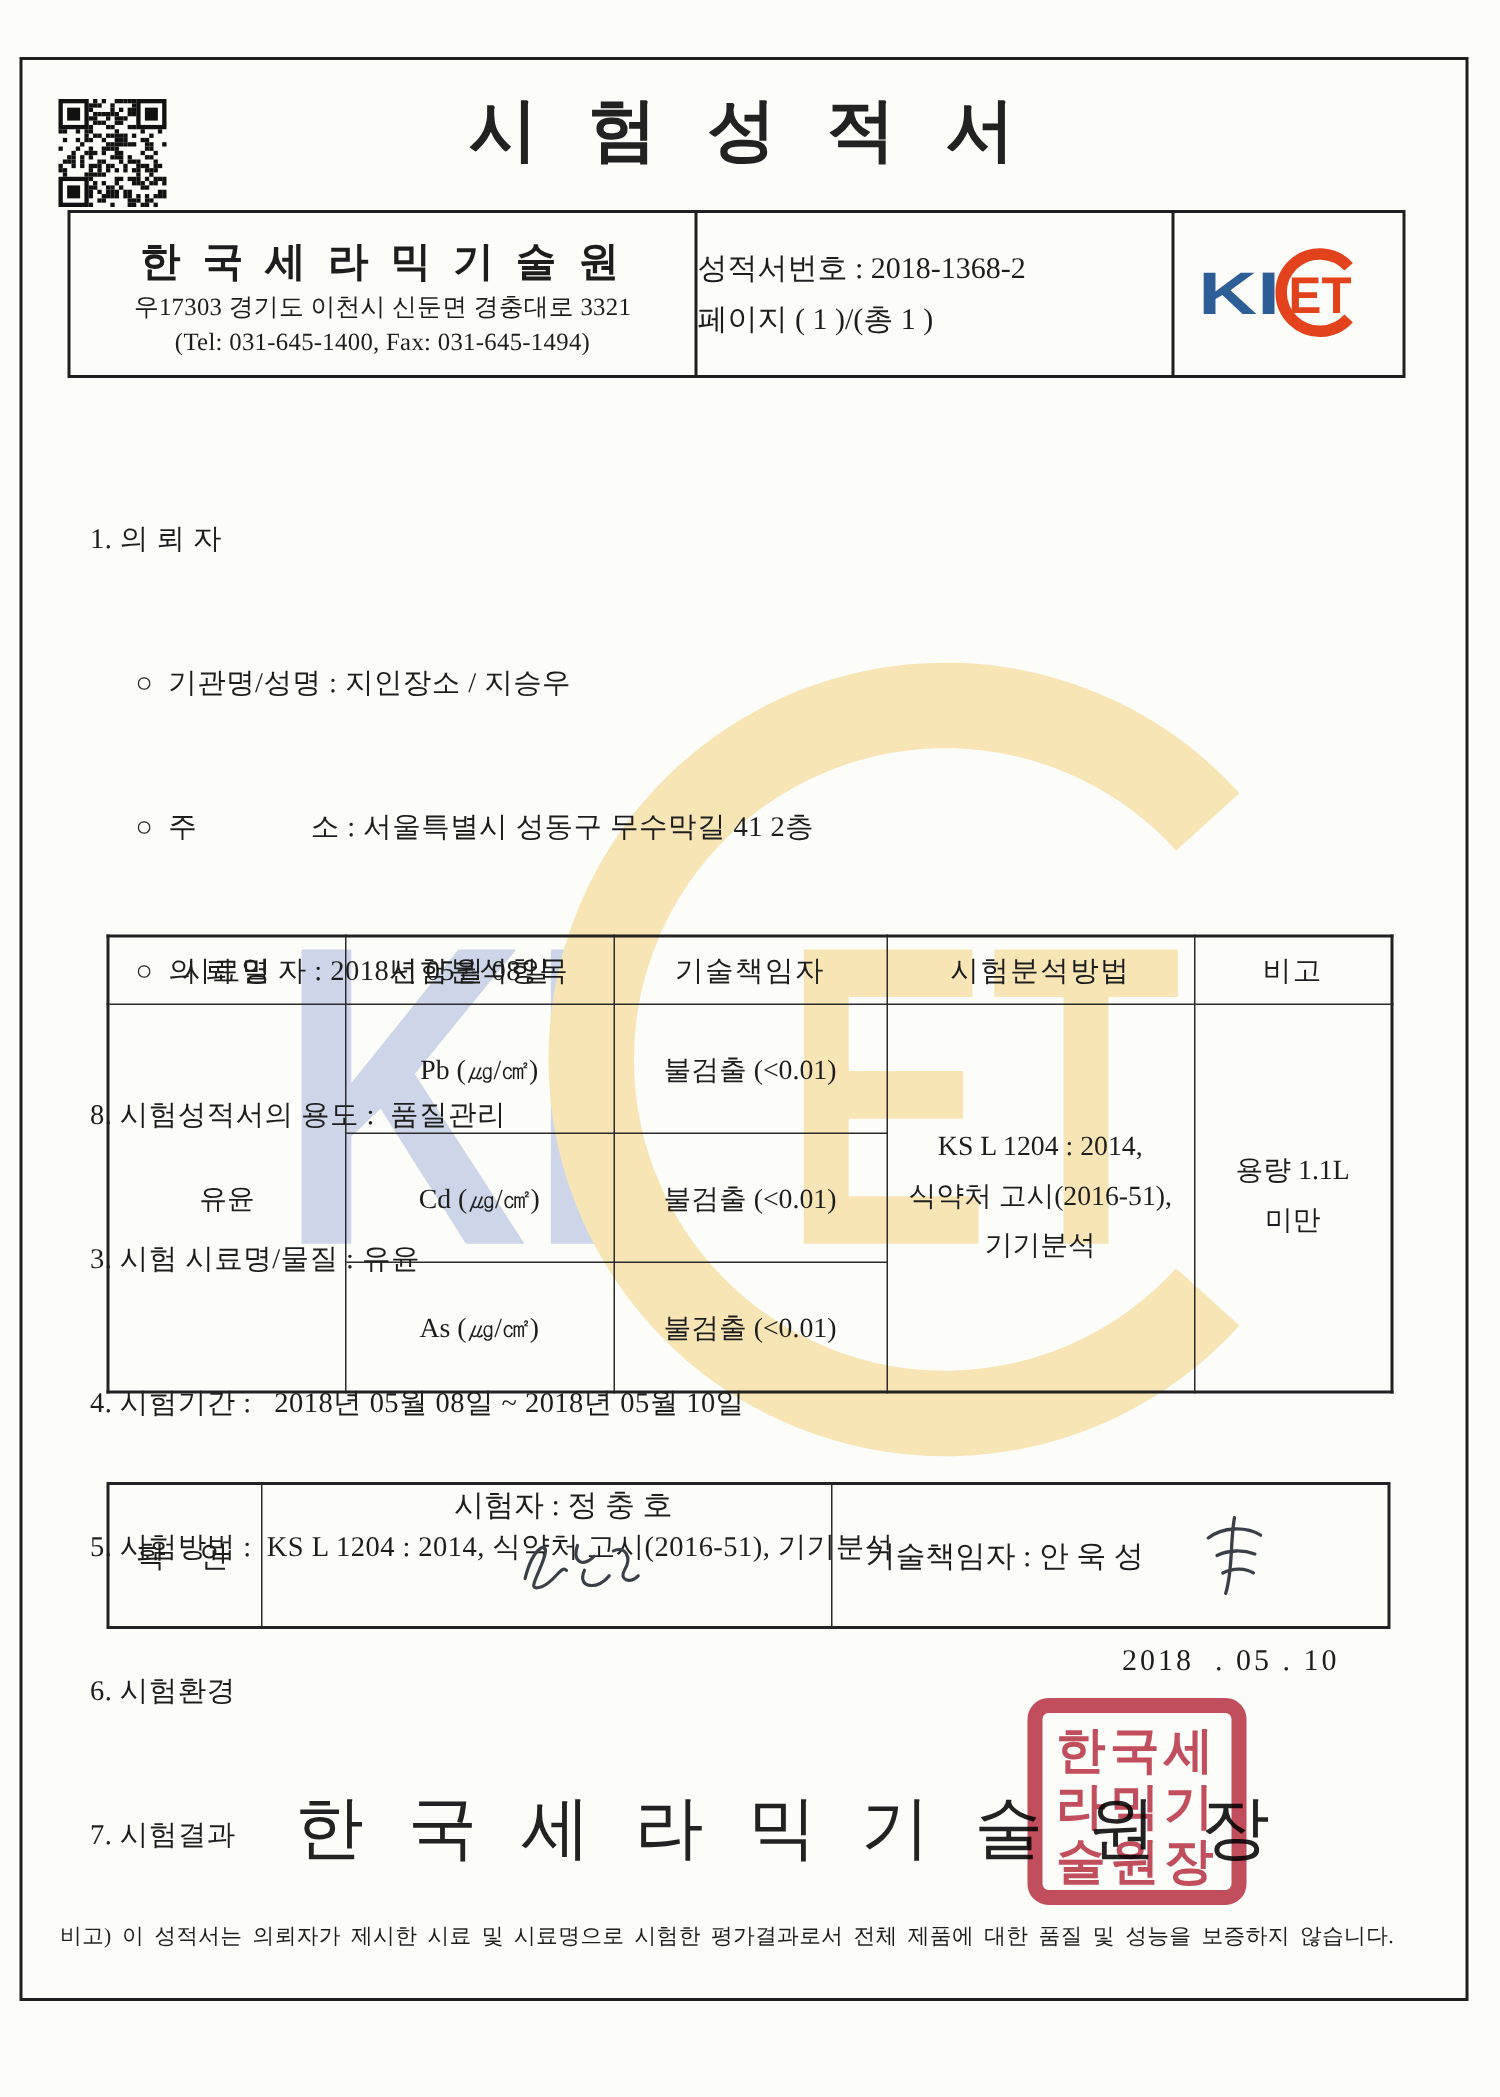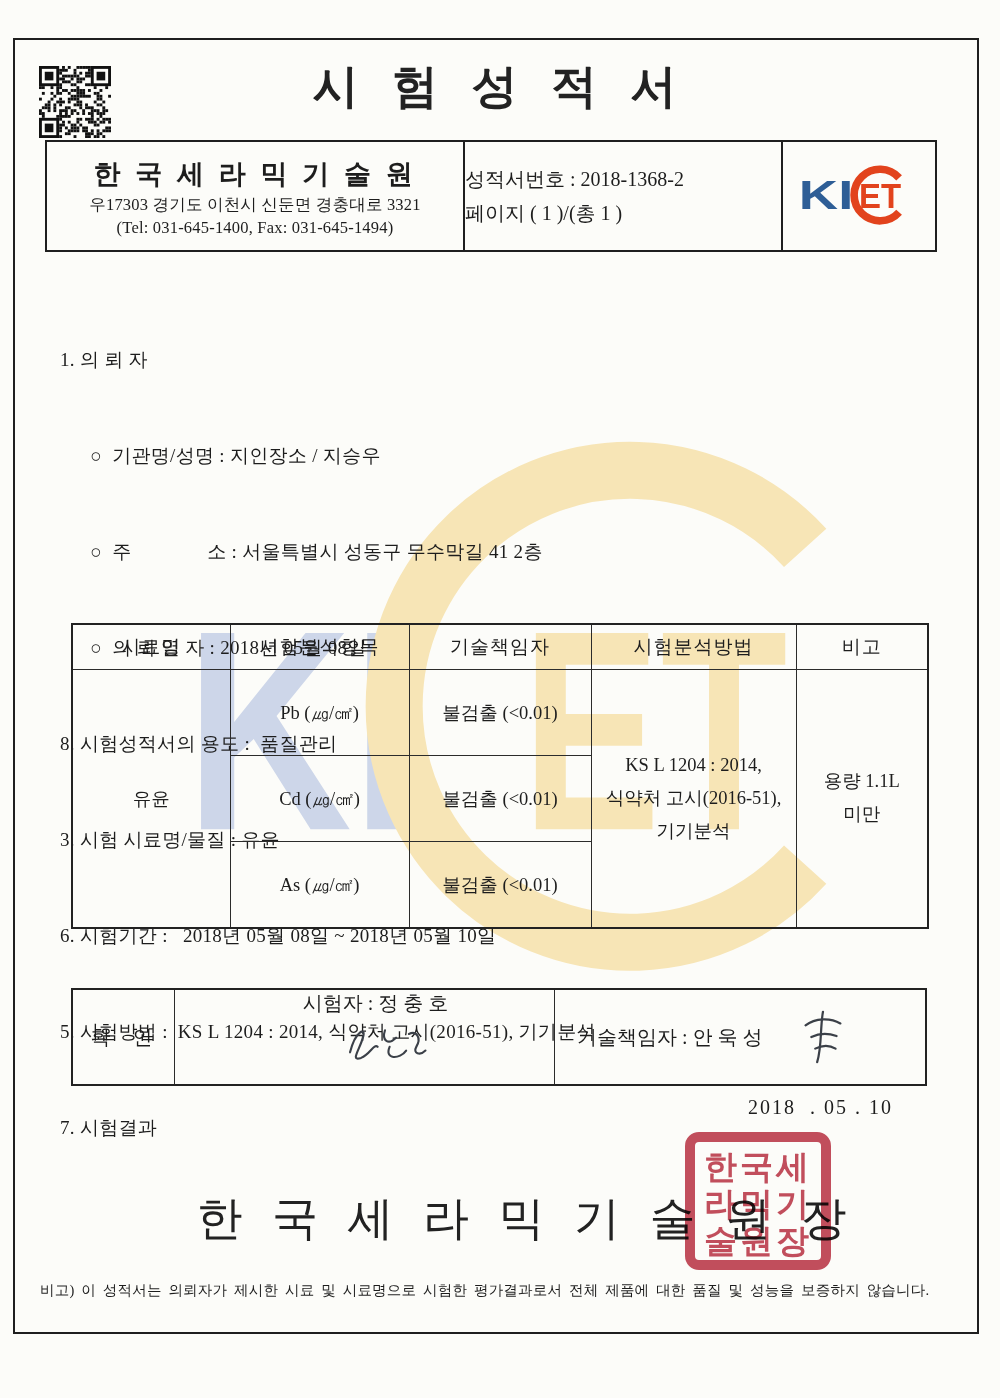--- a/index.html
+++ b/index.html
@@ -324,22 +324,23 @@
     </div>
   </div>
 
   <div class="items">
     <div>1. 의 뢰 자</div>
     <div>      ○  기관명/성명 : 지인장소 / 지승우</div>
     <div>      ○  주               소 : 서울특별시 성동구 무수막길 41 2층</div>
     <div>      ○  의 뢰 일 자 : 2018년 05월 08일</div>
     <div>8. 시험성적서의 용도 :  품질관리</div>
     <div>3. 시험 시료명/물질 : 유윤</div>
-    <div>6. 시험기간 :   2018년 05월 08일 ~ 2018년 05월 10일</div>
+    <div>4. 시험기간 :   2018년 05월 08일 ~ 2018년 05월 10일</div>
     <div>5. 시험방법 :  KS L 1204 : 2014, 식약처 고시(2016-51), 기기분석</div>
+    <div>6. 시험환경</div>
     <div>7. 시험결과</div>
   </div>
 
   <table class="results">
     <colgroup>
       <col style="width:158px">
         <col style="width:179px">
         <col style="width:182px">
       <col style="width:205px">
         <col style="width:132px">

